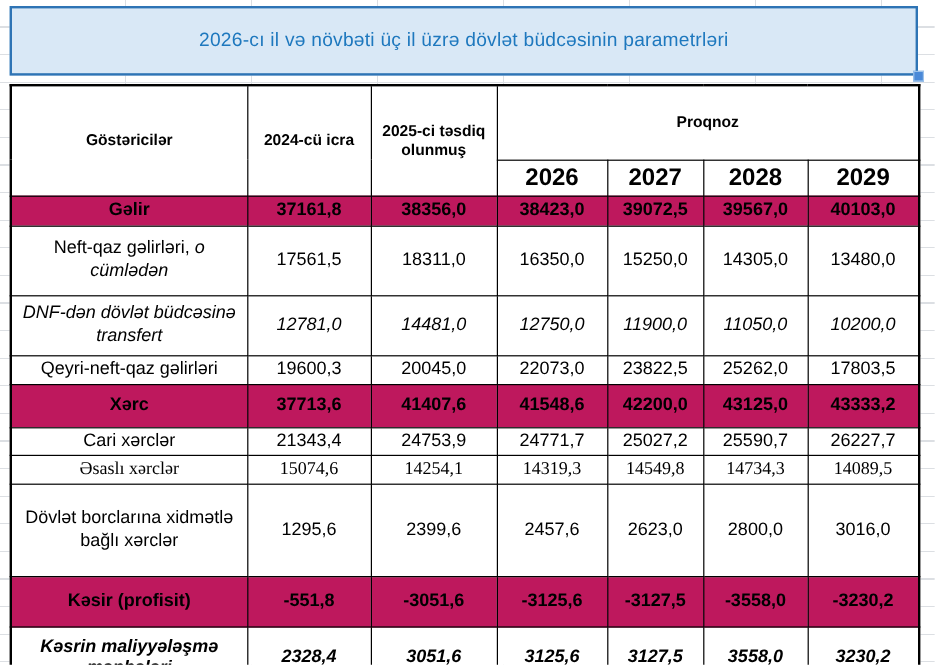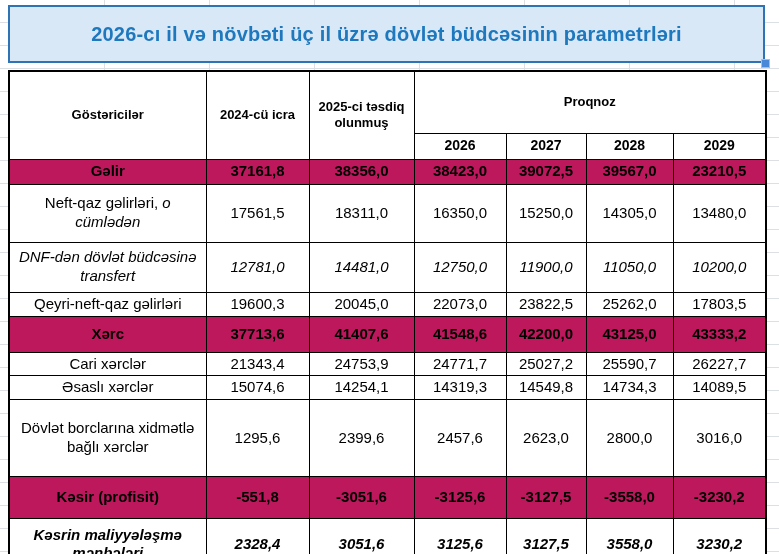--- a/index.html
+++ b/index.html
@@ -20,21 +20,21 @@
       repeating-linear-gradient(to right, transparent 0, transparent 104px, #dcdfe3 104px, #dcdfe3 105px);
   }
   .title-box {
     position: absolute; left: 8px; top: 5px;
     width: 757px; height: 58px;
     background: #d9e8f6;
     border: 2px solid #2e74b5;
     display: flex; align-items: center; justify-content: center;
   }
   .title-box h1 {
-    font-size: 20px; font-weight: bold; color: #1e78be;
+    font-size: 16px; font-weight: normal; color: #1e78be;
     letter-spacing: 0.2px;
   }
   .selection-handle {
     position: absolute; left: 761px; top: 59px;
     width: 9px; height: 9px;
     background: #4a89d8; border: 1px solid #9ec3ea;
   }
   table.budget {
     position: absolute; left: 8px; top: 70px;
     width: 757px;
@@ -45,28 +45,28 @@
   table.budget th, table.budget td {
     border: 1.5px solid #000;
     text-align: center; vertical-align: middle;
     padding: 2px 4px;
     line-height: 1.25;
   }
   table.budget { border: 2px solid #000; }
   thead th { font-weight: bold; font-size: 13px; }
   tr.hdr-top { height: 62px; }
   tr.hdr-years { height: 26px; }
-  tr.hdr-years th { font-size: 14px; }
+  tr.hdr-years th { font-size: 20px; }
   tr.r-gelir { height: 25px; }
   tr.r-neftqaz { height: 58px; padding-left: 12px; }
   tr.r-dnf { height: 50px; }
   tr.r-qeyri { height: 24px; }
   tr.r-xerc { height: 36px; }
   tr.r-cari { height: 23px; }
-  tr.r-esasli { height: 23px; }
+  tr.r-esasli { height: 23px; font-family: Liberation Serif, serif; }
   tr.r-borc { height: 77px; }
   tr.r-kesir { height: 42px; }
   tr.r-menbe { height: 52px; font-style: italic; }
   tr.highlight td { background: #be185d; }
   tr.strong td { font-weight: bold; }
   tr.italic-row td { font-style: italic; }
   .lbl-italic { font-style: italic; }
 </style>
 </head>
 <body>
@@ -103,21 +103,21 @@
     </tr>
   </thead>
   <tbody>
     <tr class="r-gelir highlight strong">
       <td>Gəlir</td>
       <td>37161,8</td>
       <td>38356,0</td>
       <td>38423,0</td>
       <td>39072,5</td>
       <td>39567,0</td>
-      <td>23210,5</td>
+      <td>40103,0</td>
     </tr>
     <tr class="r-neftqaz">
       <td><span>Neft-qaz gəlirləri,</span>
         <span class="lbl-italic">o cümlədən</span></td>
       <td>17561,5</td>
       <td>18311,0</td>
       <td>16350,0</td>
       <td>15250,0</td>
       <td>14305,0</td>
       <td>13480,0</td>

